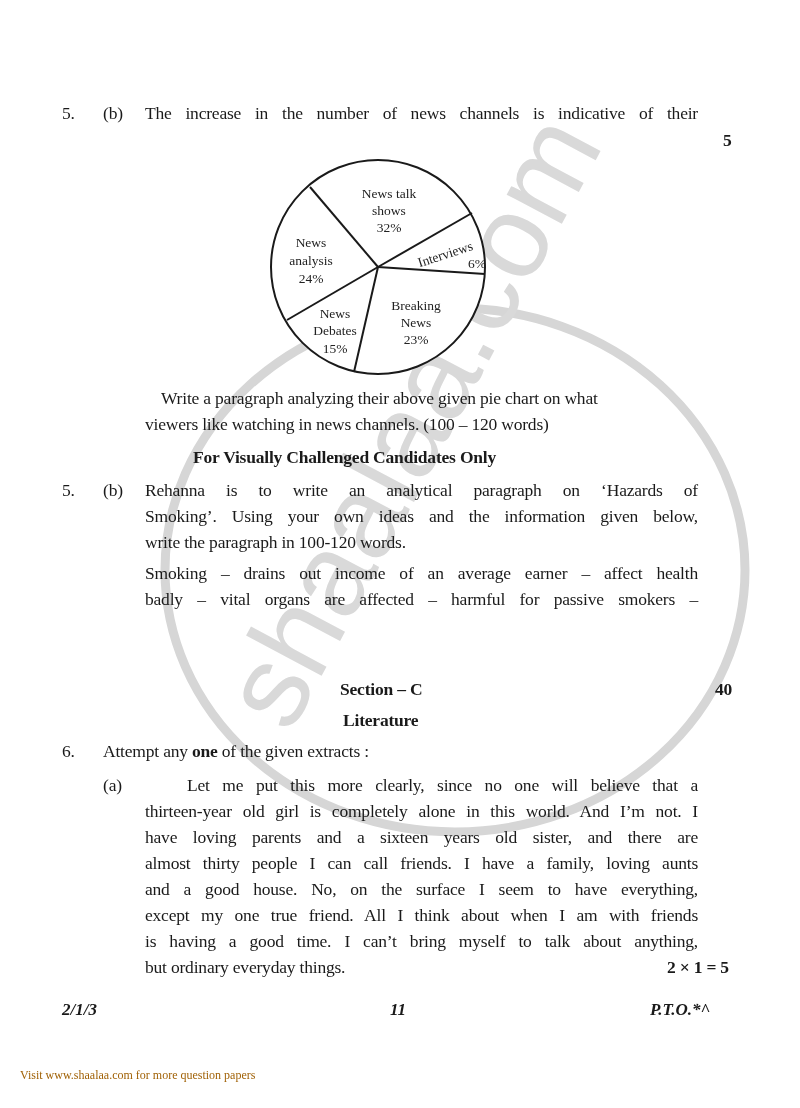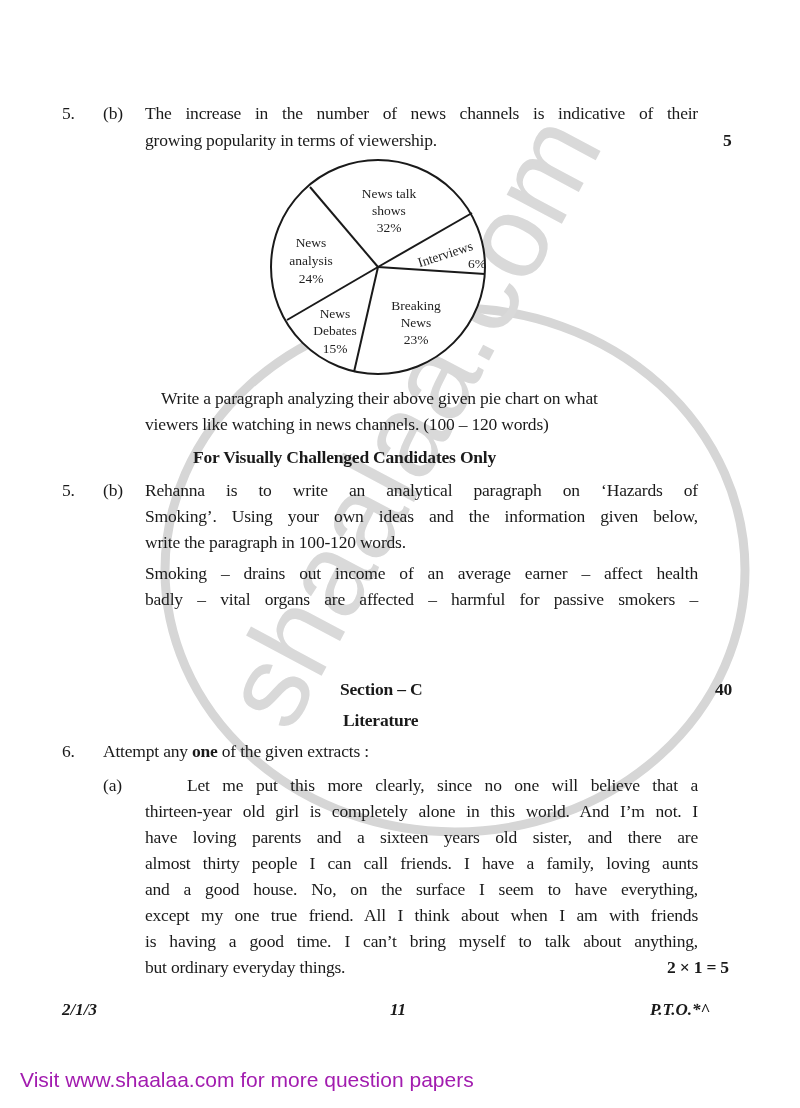--- a/index.html
+++ b/index.html
@@ -10,37 +10,36 @@
   }
   .page { position: absolute; left: 0; top: 0; width: 800px; height: 1108px; }
   .abs { position: absolute; }
   .txt { font-size: 16.5px; line-height: 26px; letter-spacing: -0.2px; }
   .serif { font-family: "Liberation Serif", "DejaVu Serif", serif; font-size: 17.5px; }
   .bold { font-weight: bold; }
   .justify-full { text-align: justify; text-align-last: justify; }
   .marks { position: absolute; font-weight: bold; }
   .watermark { position: absolute; left: 0; top: 0; pointer-events: none; }
   .footer-line { font-family: "Liberation Serif", serif; font-style: italic; font-weight: bold; font-size: 17px; }
-  .visit { font-family: Liberation Sans, sans-serif; font-size: 21px; color: #a21caf; }
+  .visit { font-family: Liberation Serif, serif; font-size: 12px; color: #a16207; }
   .pie-label { font-family: "Liberation Serif", "DejaVu Serif", serif; font-size: 13.5px; fill: #222; }
 </style>
 </head>
 <body>
 
 <div class="page">
 
   <svg class="watermark" width="800" height="1108" viewBox="0 0 800 1108">
     <ellipse cx="455" cy="570" rx="290" ry="262" fill="none" stroke="#d6d6d6" stroke-width="9"></ellipse>
     <text x="0" y="0" transform="translate(290 735) rotate(-62)" font-family="Liberation Sans, DejaVu Sans, sans-serif" font-size="118" fill="#d9d9d9">shaalaa.com</text>
   </svg>
 
   <span class="abs txt serif" style="left:62px; top:100px;">5.</span>
   <span class="abs txt serif" style="left:103px; top:100px;">(b)</span>
   <div class="abs txt serif justify-full" style="left:145px; top:100px; width:553px;">The increase in the number of news channels is indicative of their</div>
-  <div class="abs txt serif" style="left:145px; top:127px; width:553px;">growing popularity in terms of viewership.</div>
   <span class="marks txt serif" style="left:723px; top:127px;">5</span>
 
   <svg class="abs" style="left:260px; top:150px;" width="240" height="235" viewBox="260 150 240 235">
     <circle cx="378" cy="267" r="107" fill="#ffffff" stroke="#1a1a1a" stroke-width="2"></circle>
     <line x1="378" y1="267" x2="310" y2="187" stroke="#1a1a1a" stroke-width="2"></line>
     <line x1="378" y1="267" x2="472" y2="213" stroke="#1a1a1a" stroke-width="2"></line>
     <line x1="378" y1="267" x2="485" y2="274" stroke="#1a1a1a" stroke-width="2"></line>
     <line x1="378" y1="267" x2="354" y2="372" stroke="#1a1a1a" stroke-width="2"></line>
     <line x1="378" y1="267" x2="287" y2="320" stroke="#1a1a1a" stroke-width="2"></line>
 

